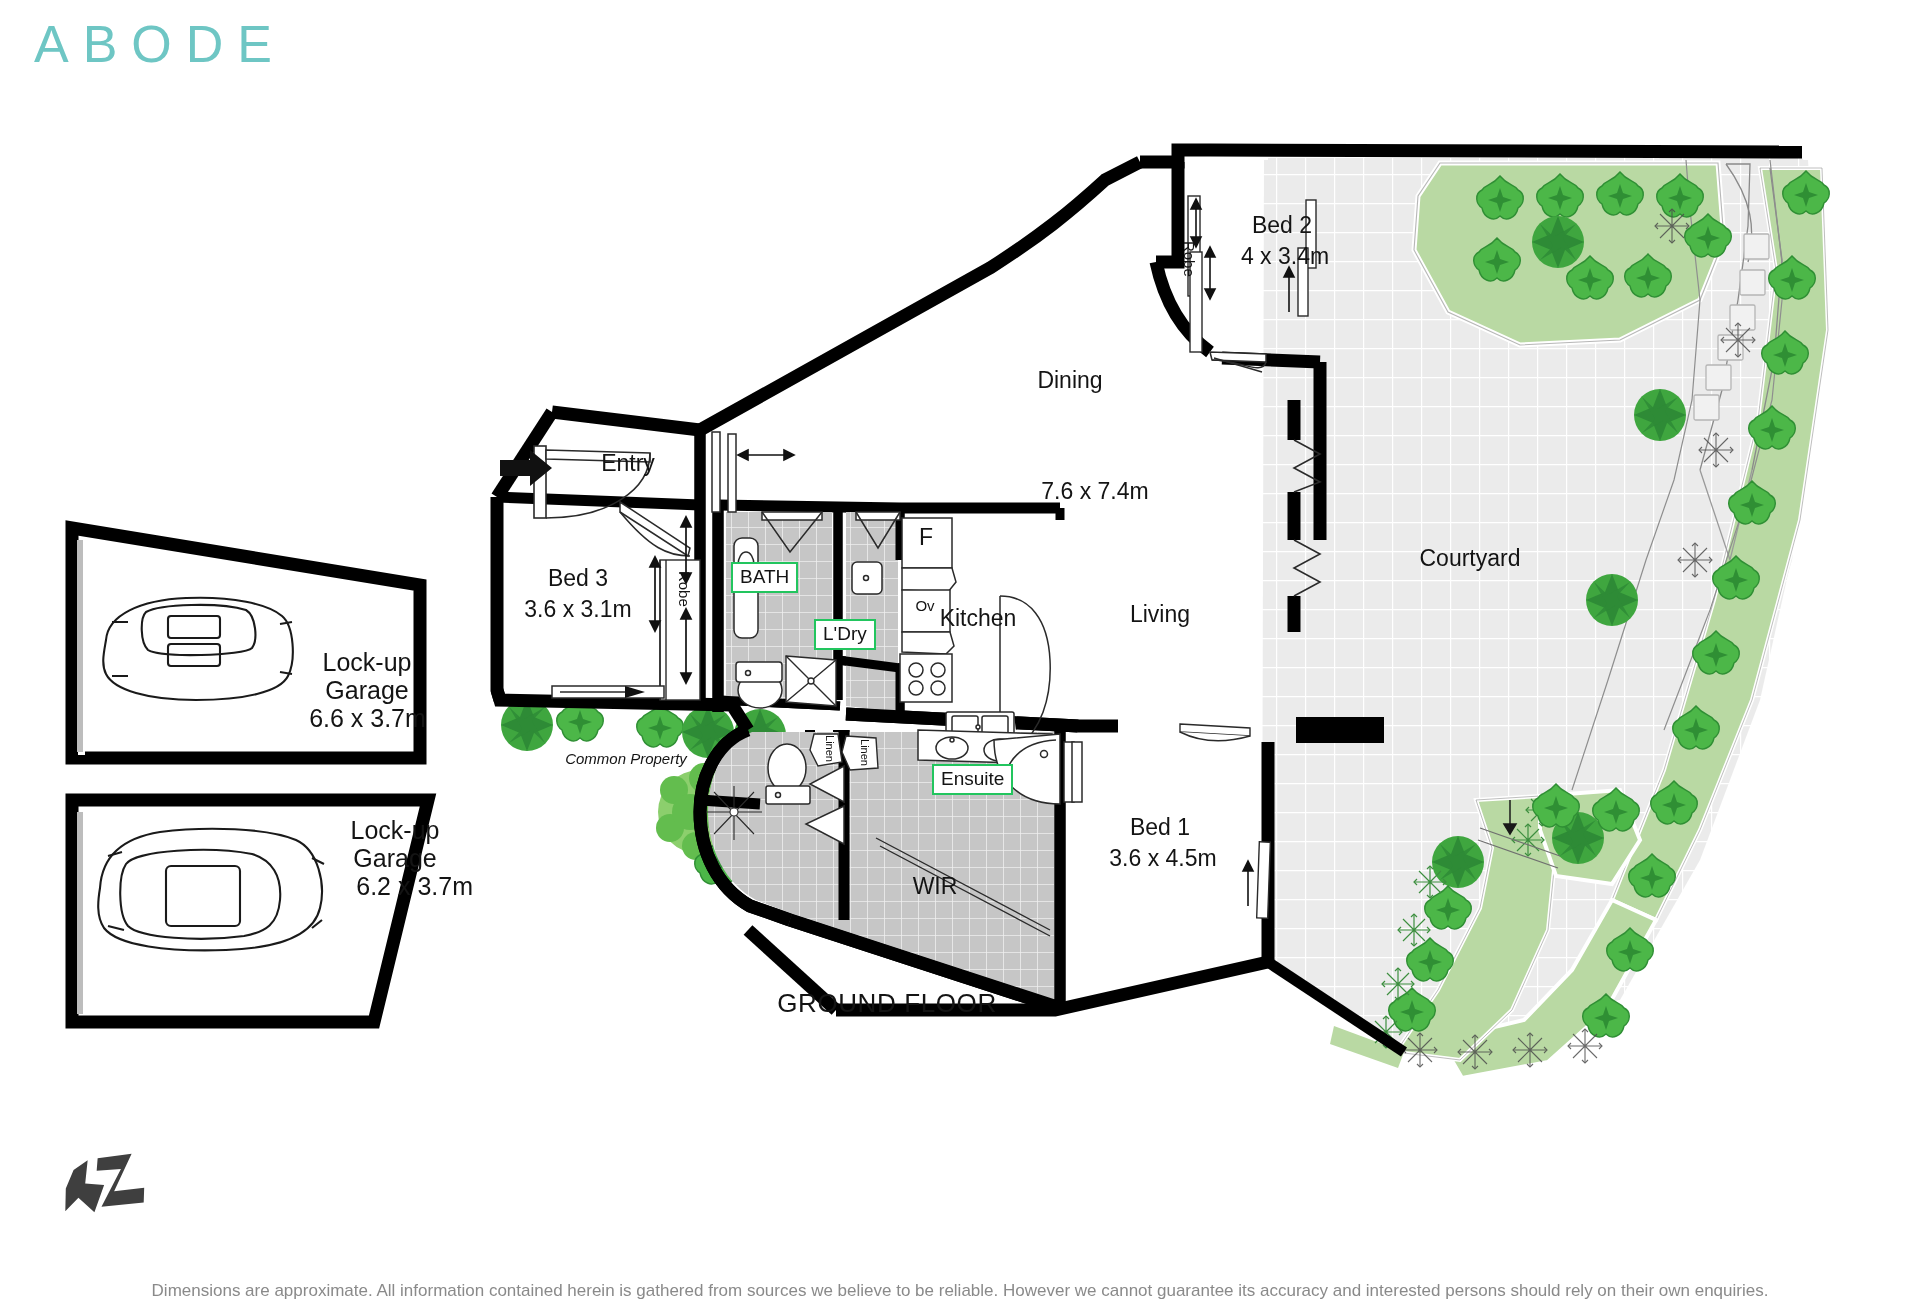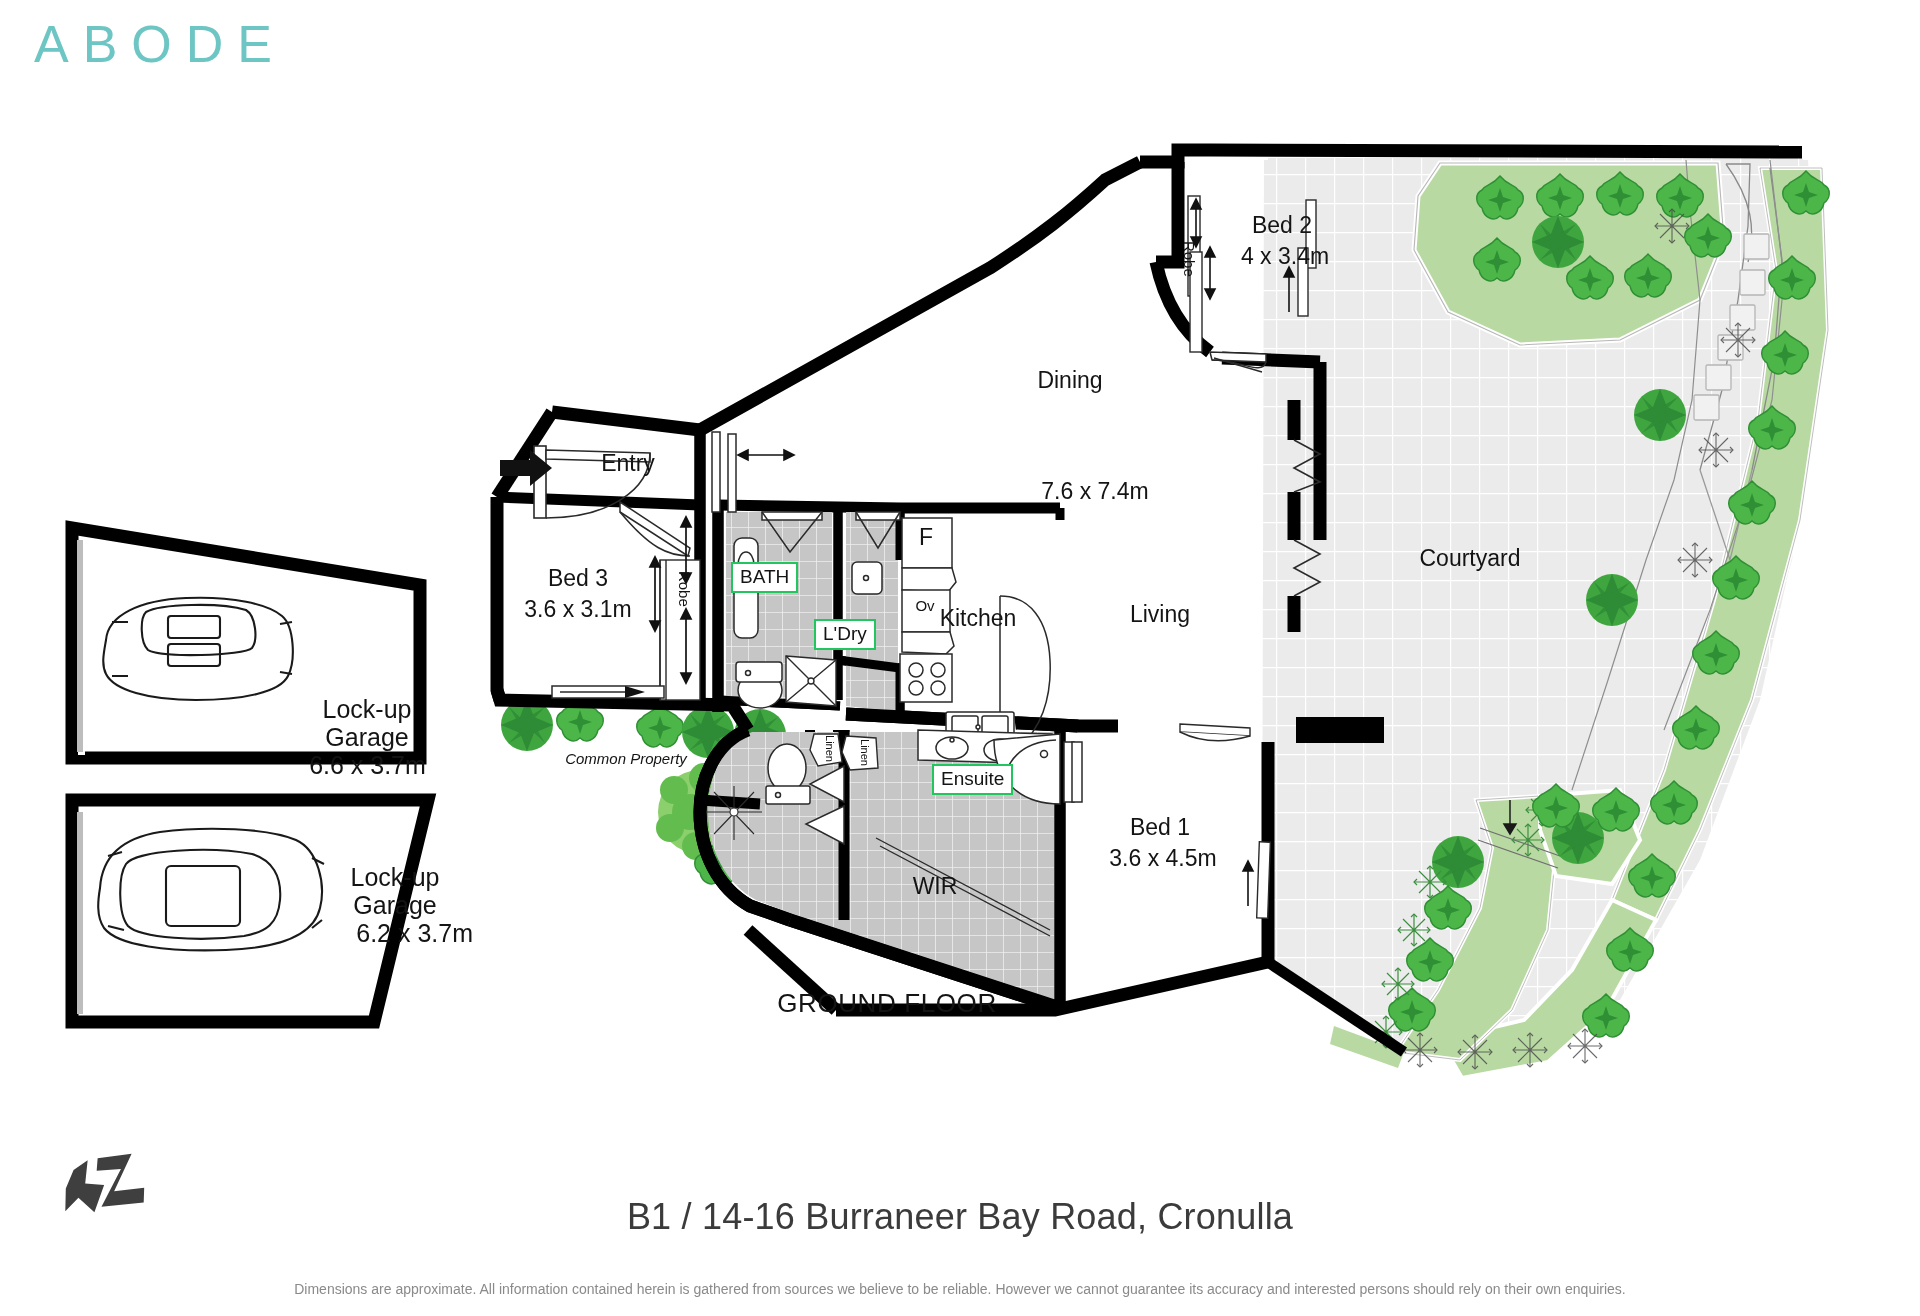--- a/index.html
+++ b/index.html
@@ -55,21 +55,20 @@
     user-select: none;
   }
   .lbl.room {
     font-size: 23px;
   }
   .lbl.roomdim {
     font-size: 23px;
   }
   .lbl.big {
     font-size: 25px;
-    margin-top: 47px;
   }
   .lbl.small {
     font-size: 15px;
   }
   .lbl.xtiny {
     font-size: 11px;
   }
   .lbl.boxed {
     background: #ffffff;
     border: 2px solid #22c55e;
@@ -95,21 +94,21 @@
     font-family: "Liberation Sans", sans-serif;
     color: #3b3b3b;
     letter-spacing: 0.2px;
   }
   #disclaimer {
     position: absolute;
     left: 0;
     top: 1281px;
     width: 1920px;
     text-align: center;
-    font-size: 14px;
+    font-size: 17px;
     color: #8a8a8a;
     font-family: "Liberation Sans", sans-serif;
   }
   #north {
     position: absolute;
     left: 42px;
     top: 1138px;
     width: 110px;
     height: 90px;
   }
@@ -659,17 +658,16 @@
 
   <div class="lbl" id="ground-floor-label" style="left:762px; top:988px; width:250px;">GROUND FLOOR</div>
 
   <svg id="north" viewBox="0 0 110 90" xmlns="http://www.w3.org/2000/svg">
     <g fill="#3f3f3f">
       <path d="M52,22 L44,44 L62,50 L46,74 L34,56 L18,66 L24,44 L36,28 Z" transform="rotate(-14 50 48)"></path>
       <path d="M62,16 L96,20 L70,52 L100,56 L96,70 L54,64 L82,32 L58,28 Z" transform="rotate(-14 76 44)"></path>
     </g>
   </svg>
 
-  <div id="plan-title">B1 / 14-16 Burraneer Bay Road, Cronulla</div>
 
   <div id="disclaimer">Dimensions are approximate. All information contained herein is gathered from sources we believe to be reliable. However we cannot guarantee its accuracy and interested persons should rely on their own enquiries.</div>
 
 </div>
 
 </body></html>

